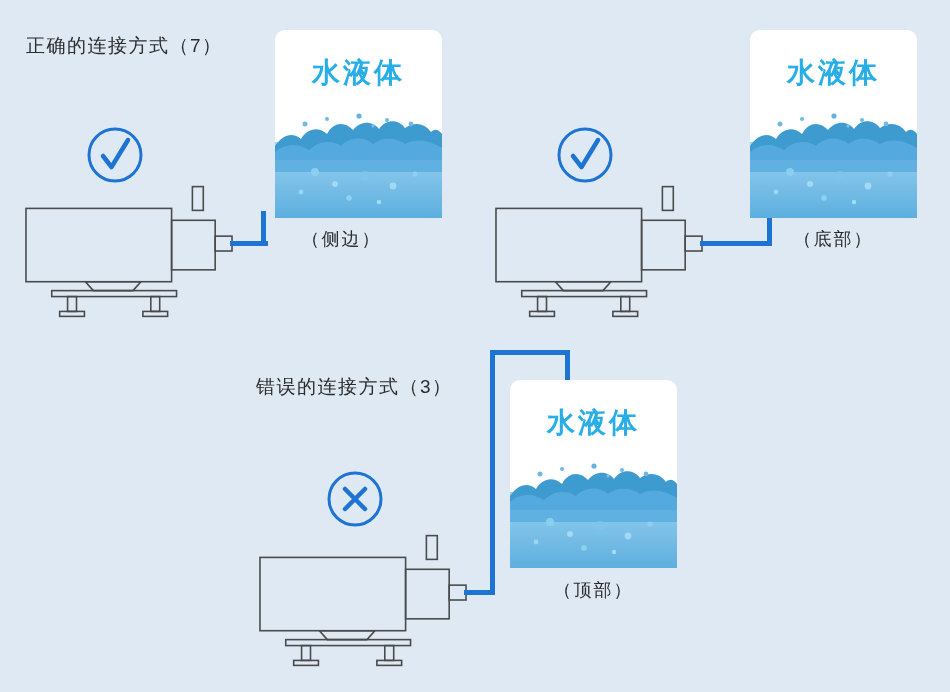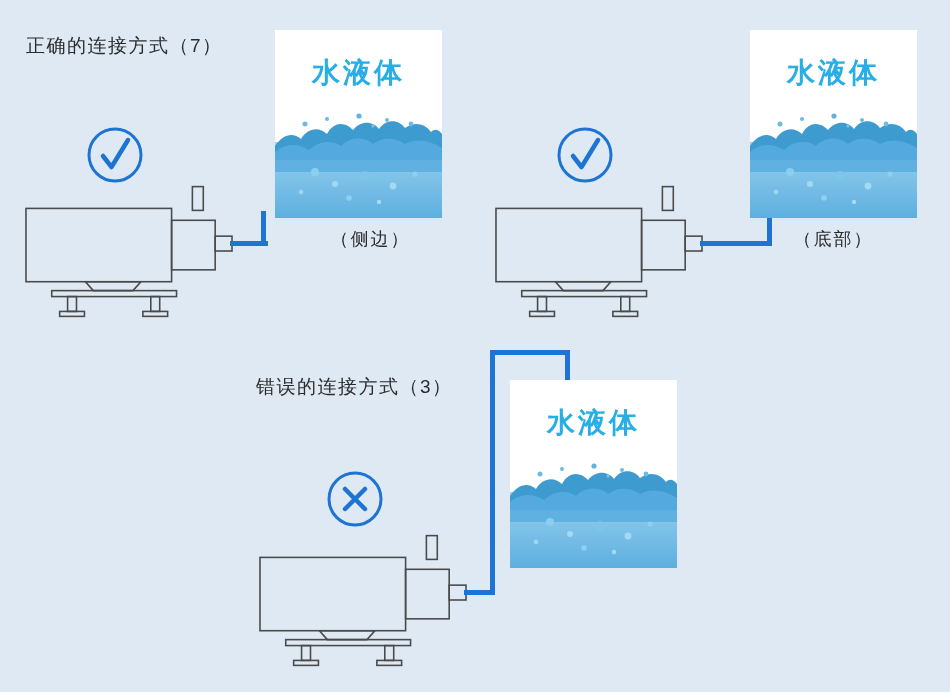--- a/index.html
+++ b/index.html
@@ -22,20 +22,21 @@
     white-space:nowrap;
   }
   .title1{left:26px;top:33px}
   .title2{left:496px;top:33px}
   .title3{left:256px;top:374px}
 
   .tank {
     position:absolute;
     width:167px; height:188px;
     background:#ffffff;
+    border-radius:10px;
   }
   .tank1{left:275px;top:30px}
   .tank2{left:750px;top:30px}
   .tank3{left:510px;top:380px}
 
   .tank-label {
     height:82px;
     padding-top:24px;
     text-align:center;
     font-size:28px;
@@ -74,21 +75,21 @@
 
   .pos-label {
     position:absolute;
     width:167px;
     text-align:center;
     font-size:18px;
     letter-spacing:2px;
     color:var(--text,#2b2b2b);
     white-space:nowrap;
   }
-  .plabel1{left:287px;top:227px}
+  .plabel1{left:258px;top:227px}
   .plabel2{left:750px;top:227px}
   .plabel3{left:510px;top:578px}
 </style>
 </head>
 <body>
 
 <svg width="0" height="0" style="position:absolute" aria-hidden="true">
   <defs>
     <linearGradient id="waterGrad" x1="0" y1="0" x2="0" y2="1">
       <stop offset="0" stop-color="#9fd4ef"></stop>
@@ -254,14 +255,15 @@
       <circle cx="60" cy="72" r="3" fill="#a6dcf4" opacity="0.9"></circle>
       <circle cx="90" cy="64" r="5" fill="#7ec5ea" opacity="0.8"></circle>
       <circle cx="118" cy="74" r="3.4" fill="#a6dcf4" opacity="0.9"></circle>
       <circle cx="140" cy="62" r="2.6" fill="#8fd0ef"></circle>
       <circle cx="26" cy="80" r="2.4" fill="#9bd6f2"></circle>
       <circle cx="74" cy="86" r="2.8" fill="#8fd0ef"></circle>
       <circle cx="104" cy="90" r="2.2" fill="#a6dcf4"></circle>
     </svg>
   </div>
 
+  <div class="pos-label plabel3">（顶部）</div>
 
 </div>
 
 </body></html>

